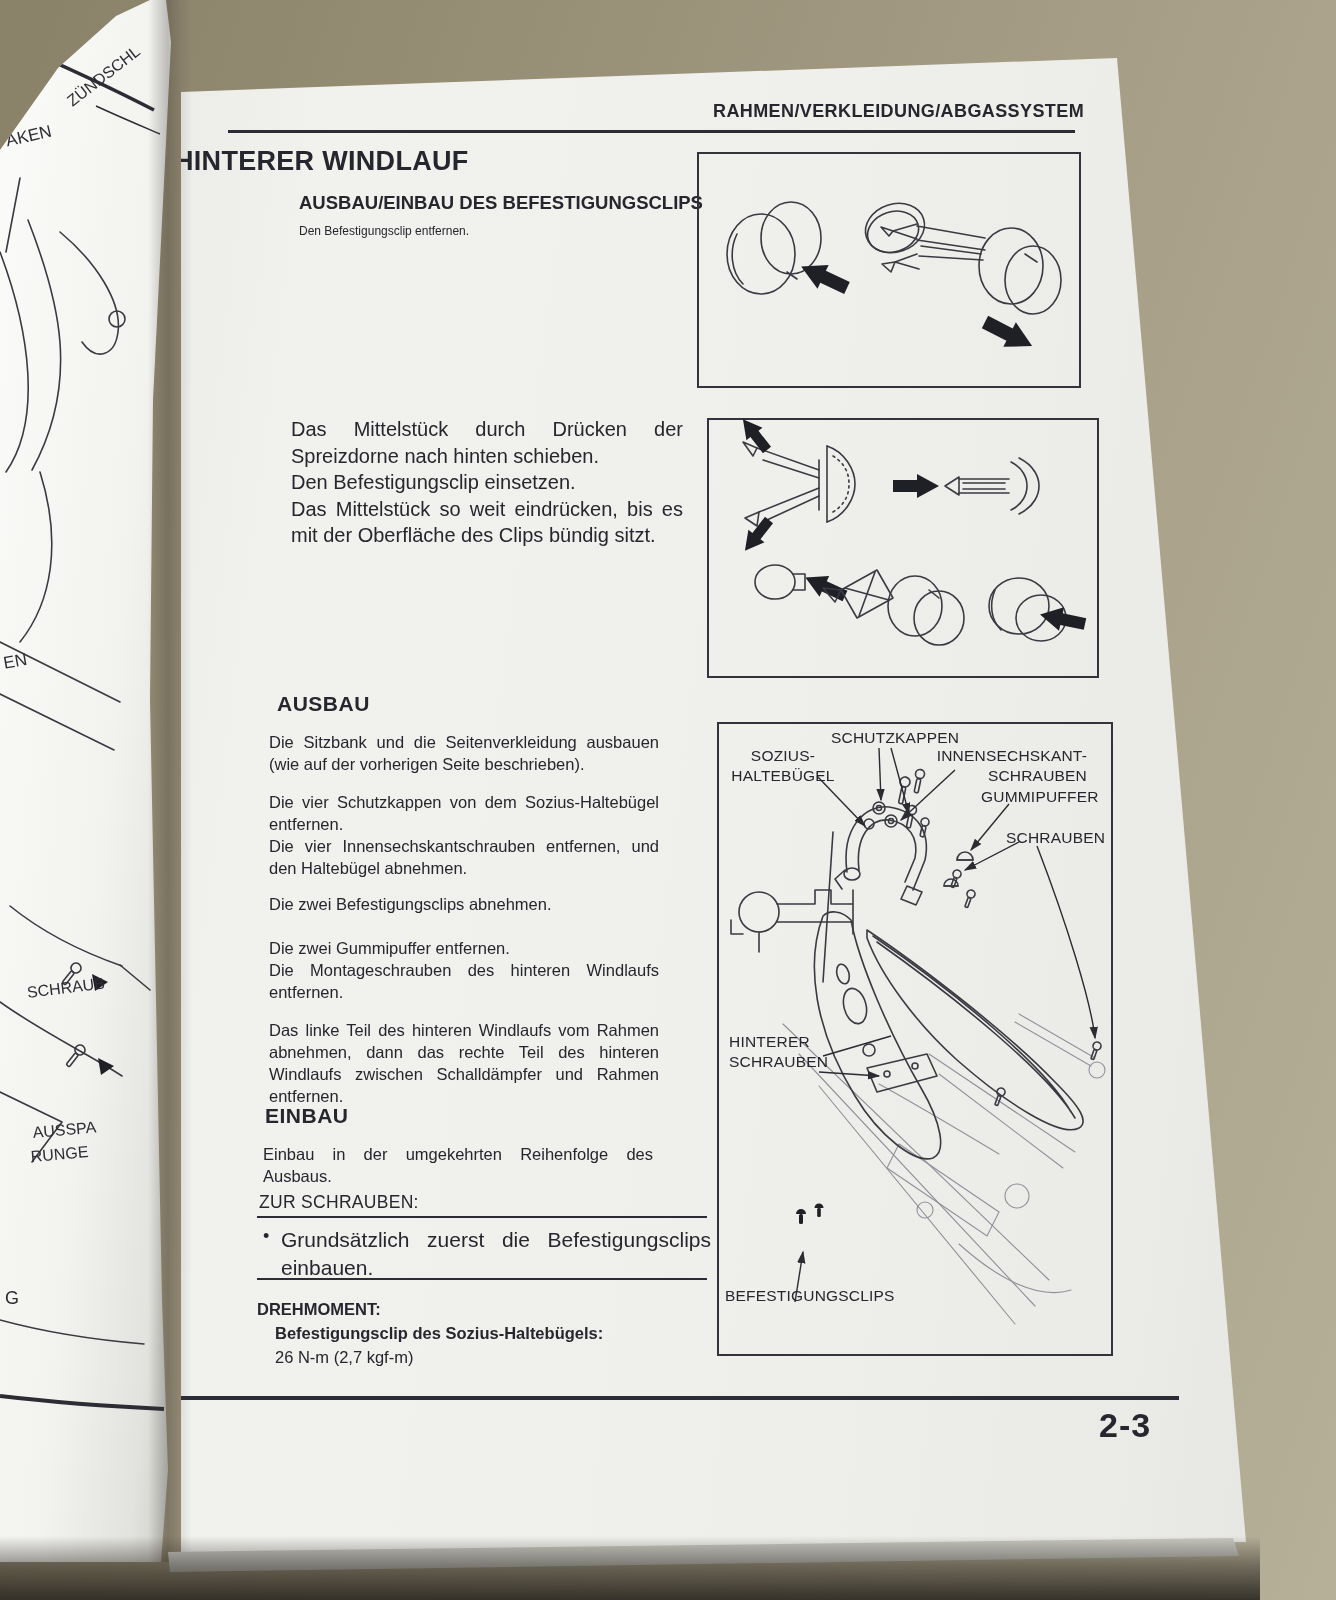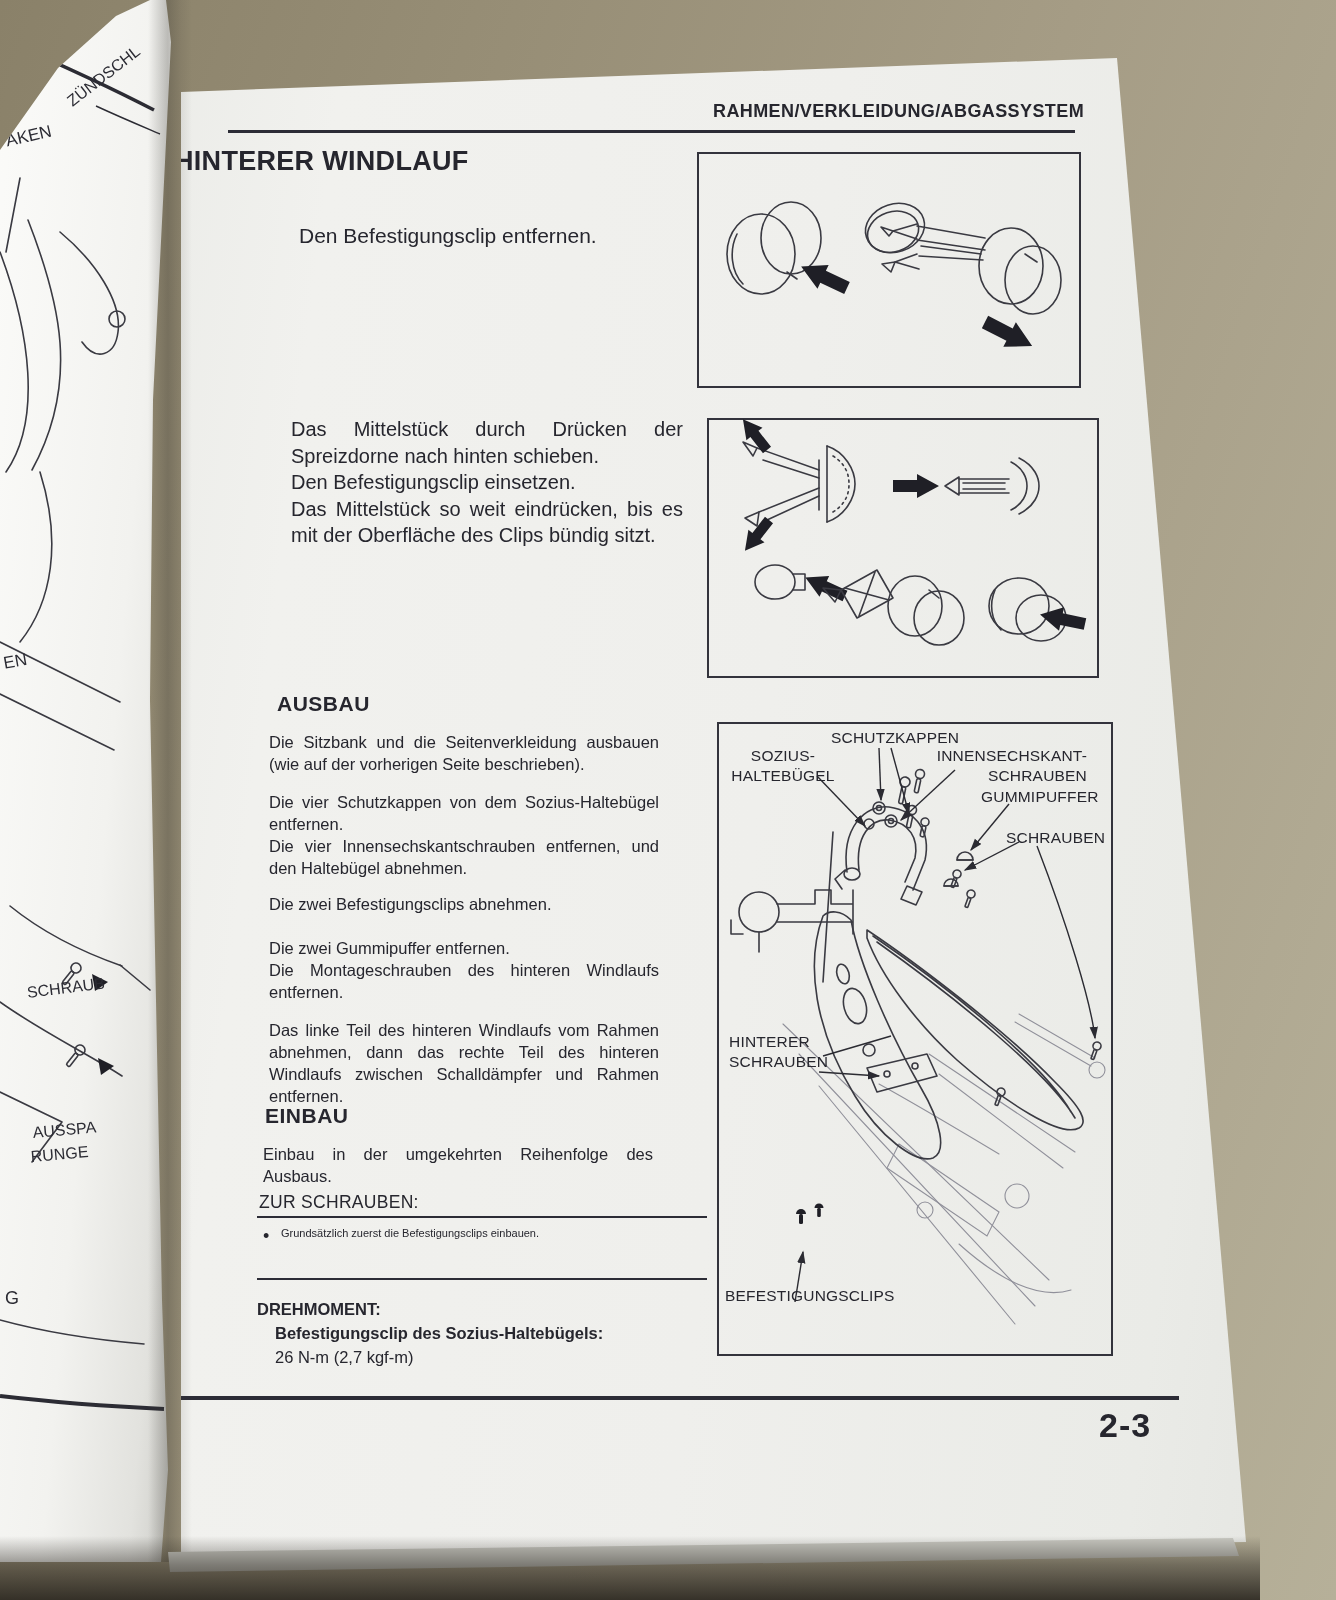--- a/index.html
+++ b/index.html
@@ -44,21 +44,21 @@
   .rule{position:absolute;background:#2c2c36;}
   .fig-box{position:absolute;border:2px solid #33333c;background:transparent;}
 
   .h-top{font-size:18px;font-weight:bold;letter-spacing:.4px;}
   .h-title{font-size:27px;font-weight:bold;letter-spacing:.3px;}
   .h-sub{font-size:18.5px;font-weight:bold;}
   .h-sec{font-size:21px;font-weight:bold;letter-spacing:.5px;}
   .body-text{font-size:16.5px;line-height:1.33;text-align:justify;white-space:pre-line;width:390px;}
   .body-sm{font-size:20px;line-height:1.33;text-align:justify;white-space:pre-line;width:392px;}
   .note-h{font-size:17.5px;letter-spacing:.3px;}
-  .note-bullet{font-size:11px;line-height:1.33;width:430px;text-align:justify;padding-left:20px;position:relative;}
+  .note-bullet{font-size:21px;line-height:1.33;width:430px;text-align:justify;padding-left:20px;position:relative;}
   .note-bullet::before{content:"\2022";position:absolute;left:2px;top:-1px;font-size:18px;}
   .bold{font-weight:bold;}
   .fig-label{font-size:15.5px;line-height:1.28;letter-spacing:.2px;white-space:pre-line;color:#26262e;}
   .pagenum{font-size:34px;font-weight:bold;letter-spacing:1px;}
 
   svg{display:block;overflow:visible;}
   .sk{stroke:#3a3a42;fill:none;stroke-width:1.6;stroke-linecap:round;stroke-linejoin:round;}
   .sk-light{stroke:#90909a;fill:none;stroke-width:1.1;stroke-linecap:round;}
   .ldr{stroke:#2b2b32;fill:none;stroke-width:1.4;}
   .blk{fill:#1f1f26;stroke:none;}
@@ -117,21 +117,22 @@
   <div class="t lp-text" style="left:30px;top:1148px;font-size:16px;transform:rotate(-5deg);transform-origin:left top;">RUNGE</div>
   <div class="t lp-text" style="left:5px;top:1288px;font-size:18px;">G</div>
 </div>
 
 <div class="abs right-page">
 
   <div class="t h-top" style="left:700px;top:101px;width:345px;text-align:right;">RAHMEN/VERKLEIDUNG/ABGASSYSTEM</div>
   <div class="rule" style="left:215px;top:130px;width:847px;height:3px;"></div>
 
   <div class="t h-title" style="left:161px;top:146px;">HINTERER WINDLAUF</div>
-  <div class="t" style="left:286px;top:224px;font-size:21px;">Den Befestigungsclip entfernen.</div>
+  <div class="t h-sub" style="left:286px;top:192px;">AUSBAU/EINBAU DES BEFESTIGUNGSCLIPS</div>
+  <div class="t" style="left:286px;top:224px;font-size:12px;">Den Befestigungsclip entfernen.</div>
 
   <div class="fig-box" style="left:684px;top:152px;width:380px;height:232px;">
     <svg width="376" height="228" viewBox="0 0 376 228">
       <ellipse class="sk" cx="62" cy="100" rx="34" ry="40"></ellipse>
       <ellipse class="sk" cx="92" cy="84" rx="30" ry="36"></ellipse>
       <path class="sk" d="M38,80 C30,96 32,118 44,130"></path>
       <path class="sk" d="M88,118 l10,7"></path>
       <use href="#blk-arrow" class="blk" transform="translate(148,134) rotate(205) scale(1.1)"></use>
       <g transform="rotate(-18 196 74)">
         <ellipse class="sk" cx="196" cy="74" rx="30" ry="24"></ellipse>

